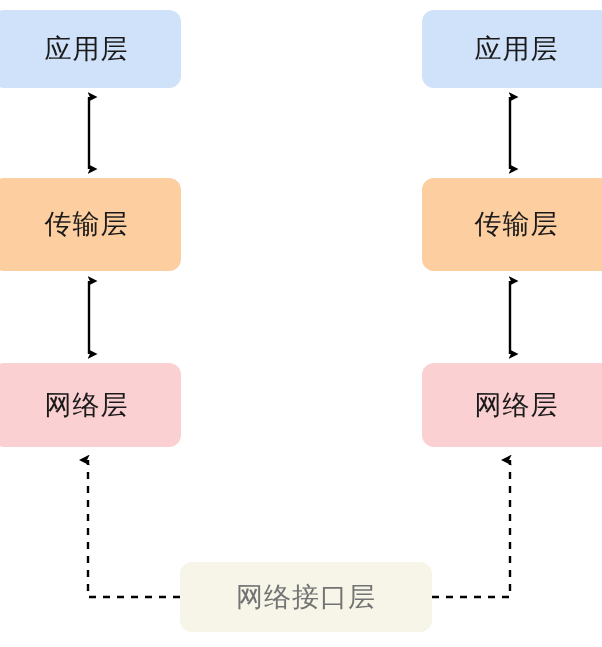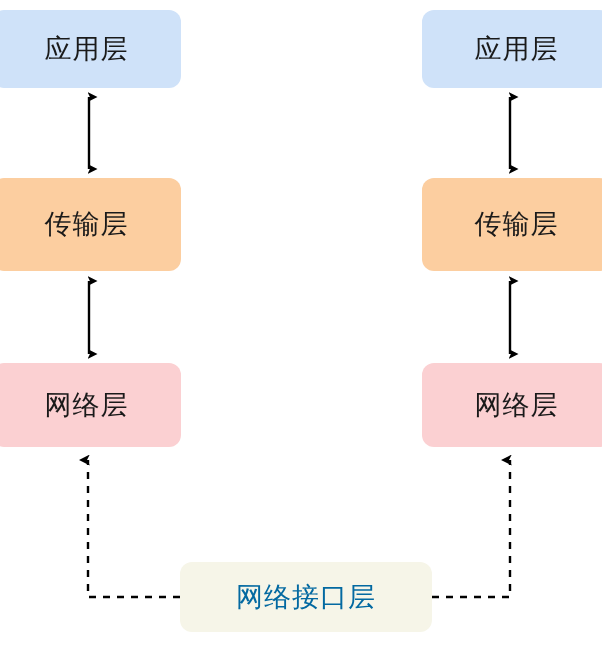--- a/index.html
+++ b/index.html
@@ -96,17 +96,17 @@
   </div>
 
   <div class="node" style="left: 422px; top: 178px; width: 189px; height: 93px; background: rgb(252, 206, 160); color: rgb(26, 26, 26);">
     <span class="node-label">传输层</span>
   </div>
 
   <div class="node" style="left: 422px; top: 363px; width: 189px; height: 84px; background: rgb(251, 208, 210); color: rgb(26, 26, 26);">
     <span class="node-label">网络层</span>
   </div>
 
-  <div class="node" style="left: 180px; top: 562px; width: 252px; height: 70px; background: rgb(246, 245, 232); color: #0369a1;">
+  <div class="node" style="left: 180px; top: 562px; width: 252px; height: 70px; background: rgb(246, 245, 232); color: #737373;">
     <span class="node-label">网络接口层</span>
   </div>
 
 </div>
 
 </body></html>

